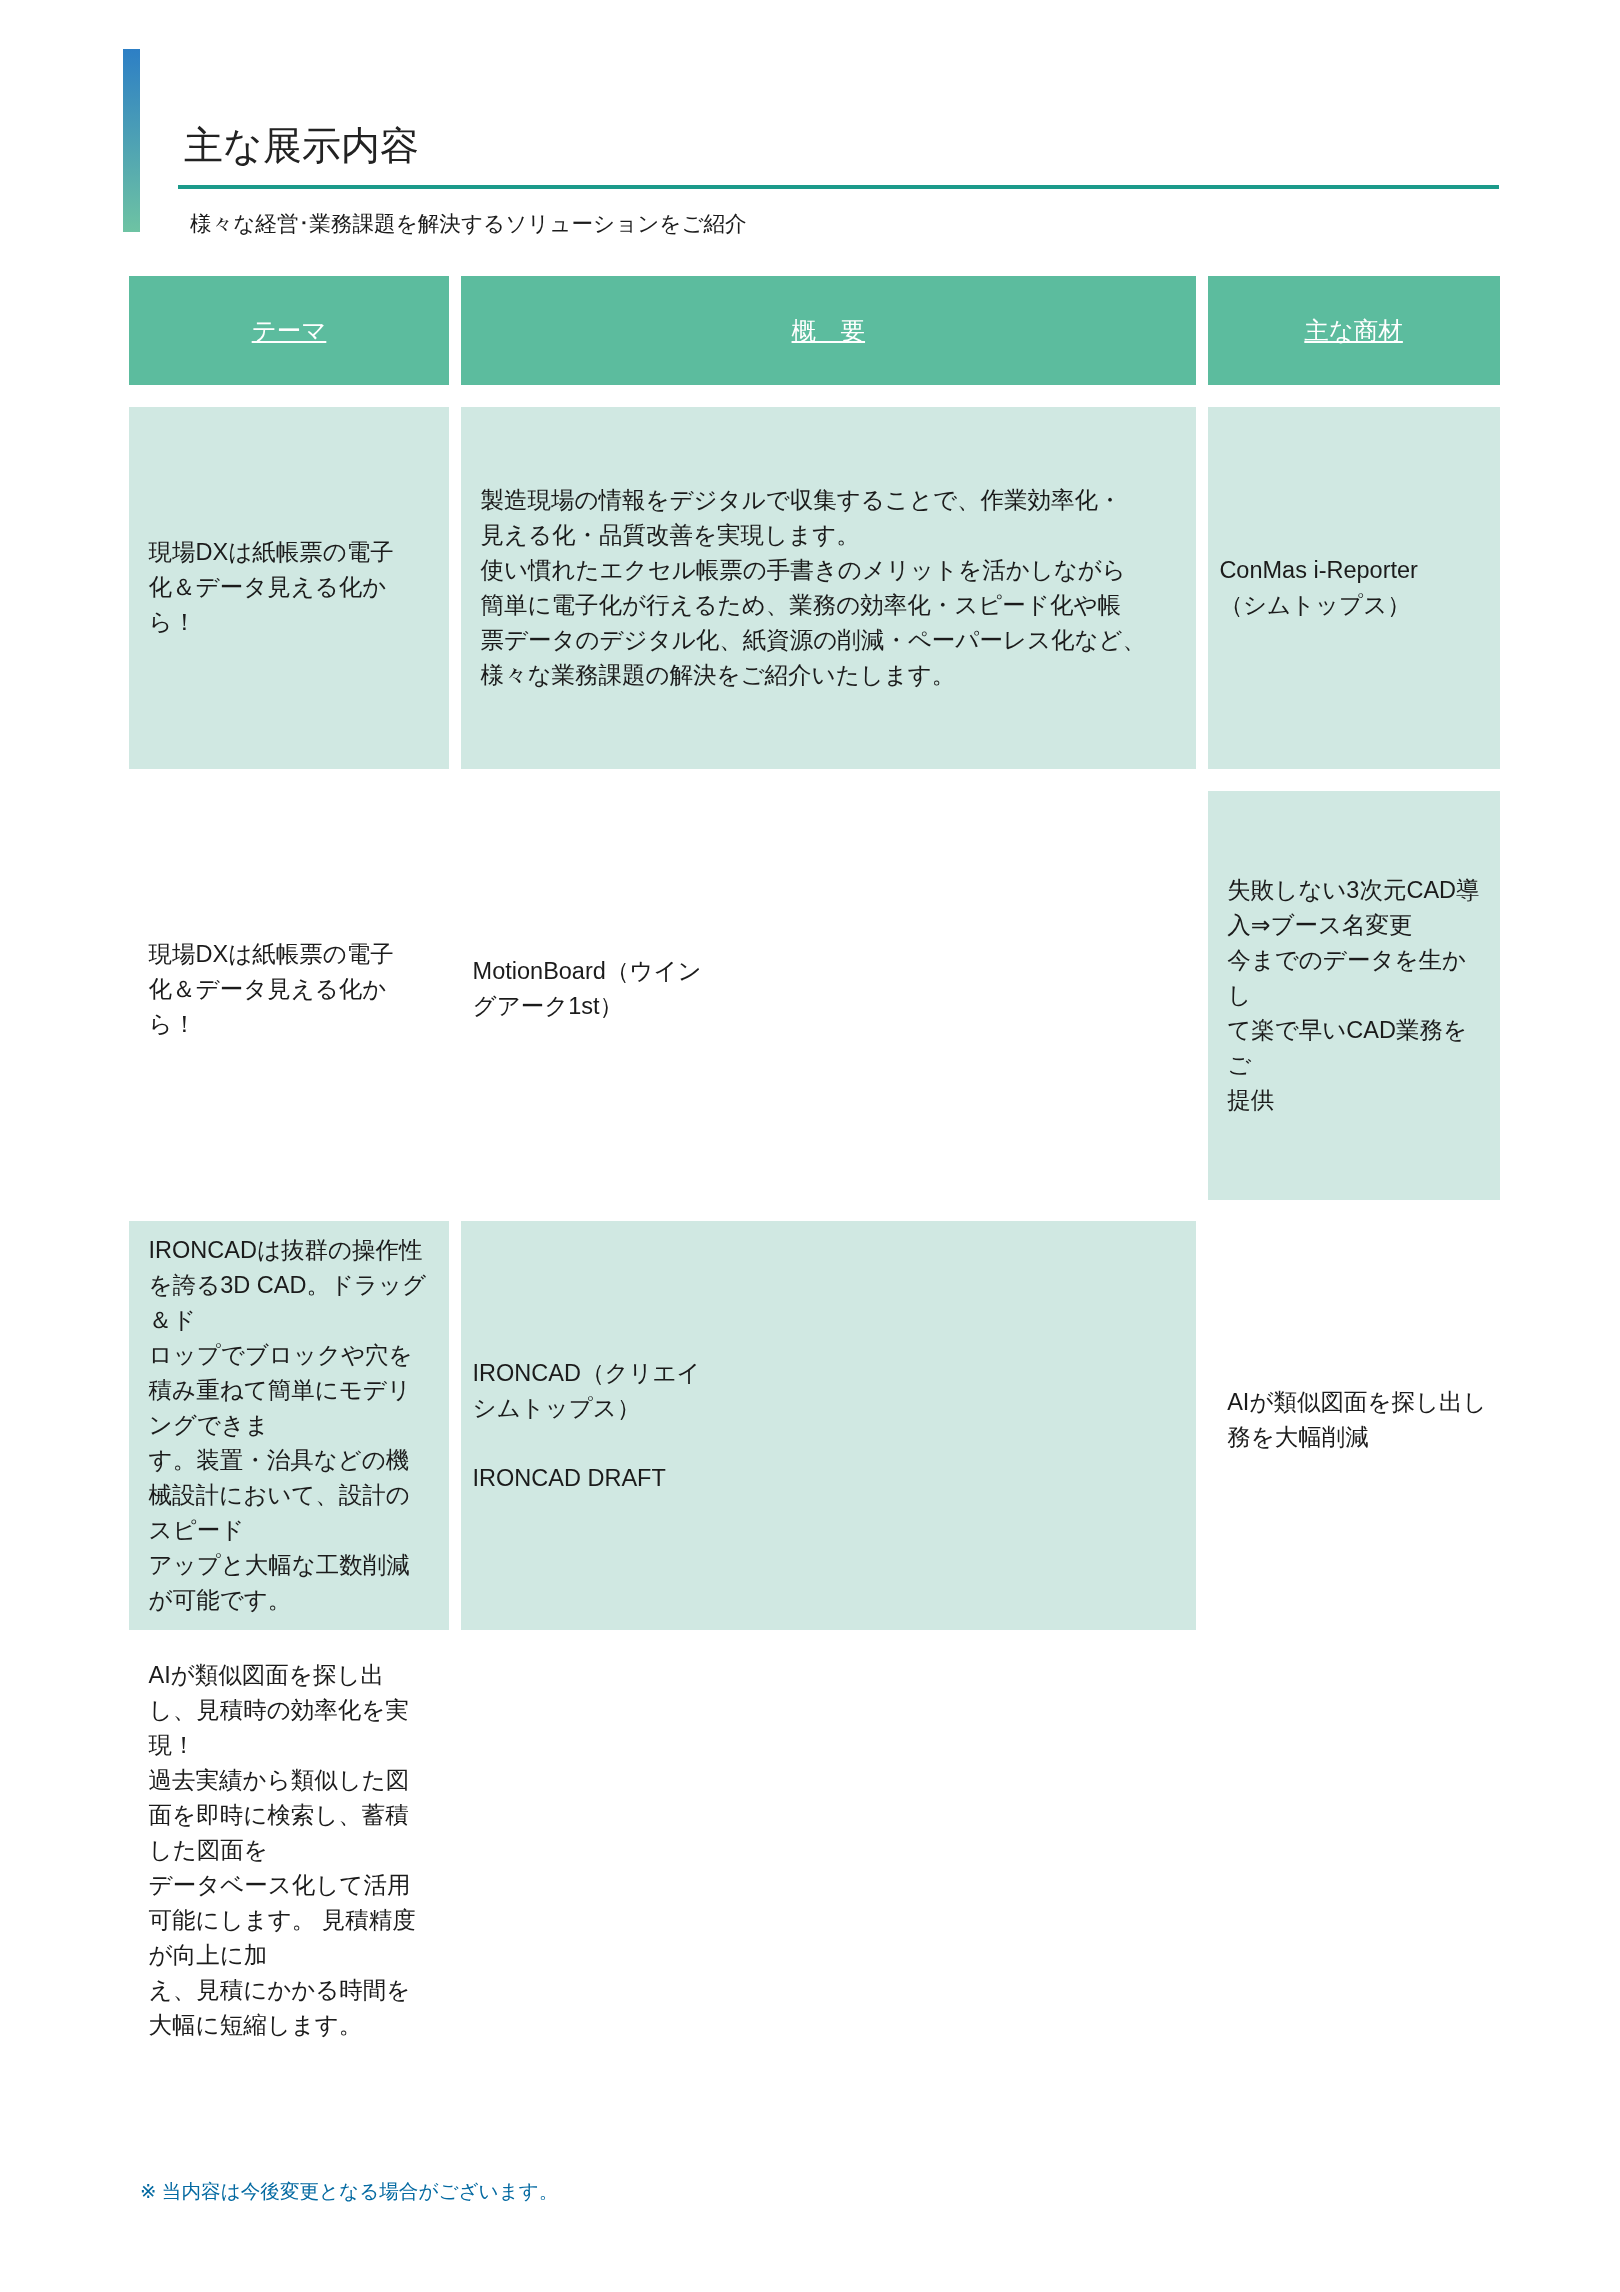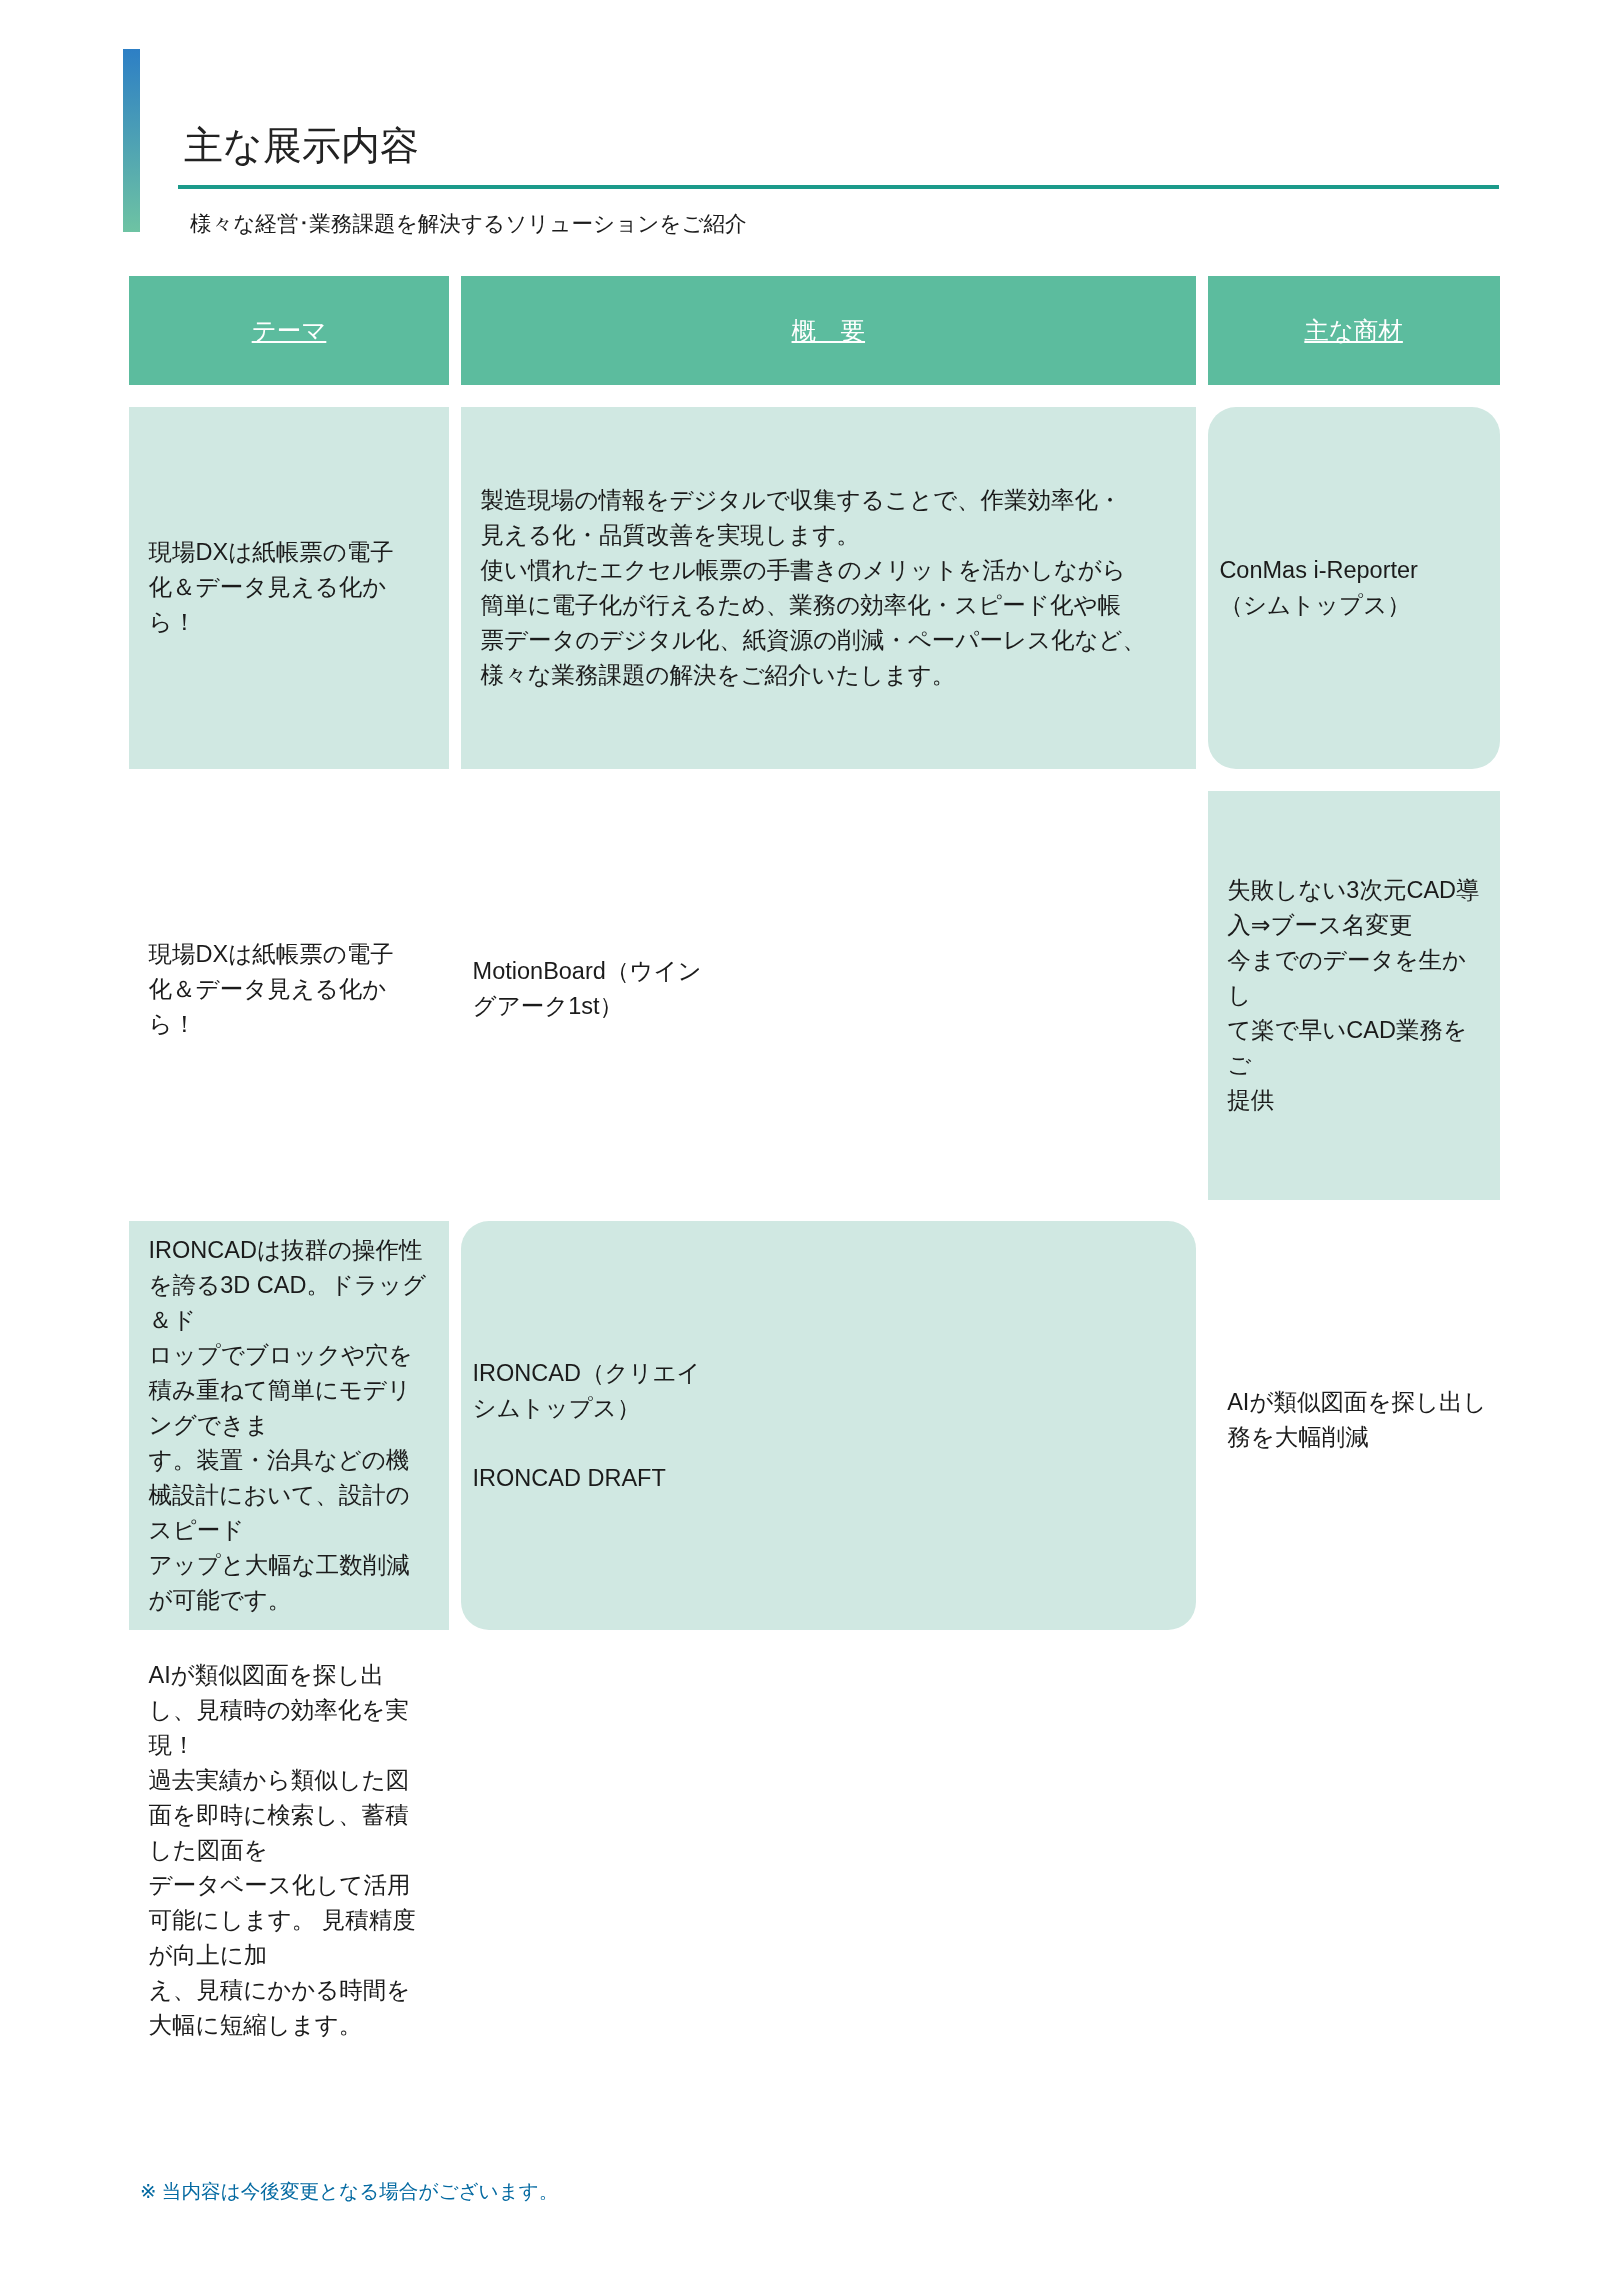--- a/index.html
+++ b/index.html
@@ -65,21 +65,21 @@
   .cell{
     display:flex;
     align-items:center;
     font-size:23.5px;
     line-height:35px;
     white-space:pre-line;
   }
   .cell.filled{ background:var(--cell-bg,#d0e8e2);margin-top:12px; }
   .cell.c1{ padding:0 11.8px 0 19.6px; }
   .cell.c2{ padding:0 19.6px 0 19.6px; }
-  .cell.c3{ padding:0 7.8px 0 11.8px;border-radius:28px; }
+  .cell.c3{ padding:0 7.8px 0 11.8px; }
   .footnote{
     position:absolute;
     left:140px; top:2178px;
     margin:0;
     font-size:19.6px;
     color:#0369a1;
     white-space:pre;
   }
 </style>
 </head>

